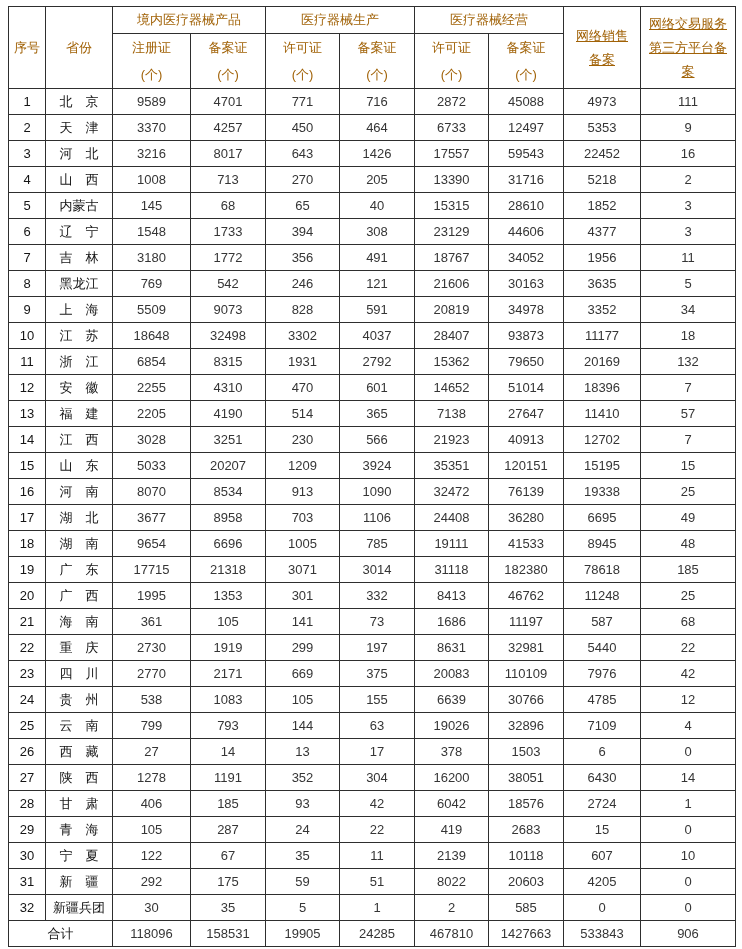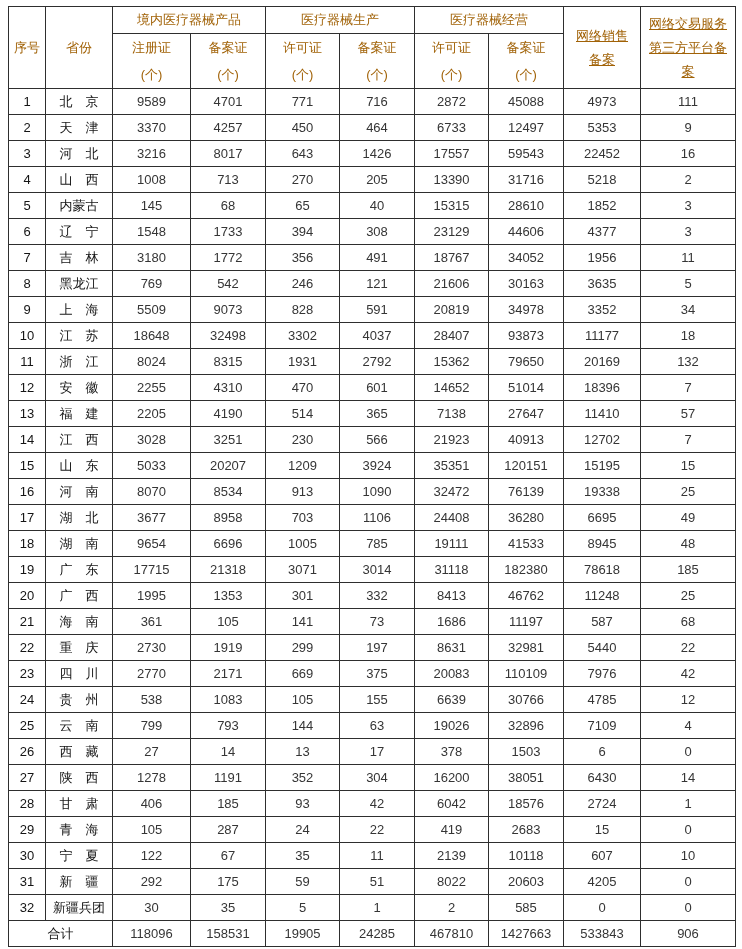--- a/index.html
+++ b/index.html
@@ -205,21 +205,21 @@
           <td>3302</td>
           <td>4037</td>
           <td>28407</td>
           <td>93873</td>
           <td>11177</td>
           <td>18</td>
         </tr>
         <tr>
           <td class="no-cell">11</td>
           <td class="province-cell">浙　江</td>
-          <td>8024</td>
+          <td>6854</td>
           <td>8315</td>
           <td>1931</td>
           <td>2792</td>
           <td>15362</td>
           <td>79650</td>
           <td>20169</td>
           <td>132</td>
         </tr>
         <tr>
           <td class="no-cell">12</td>

